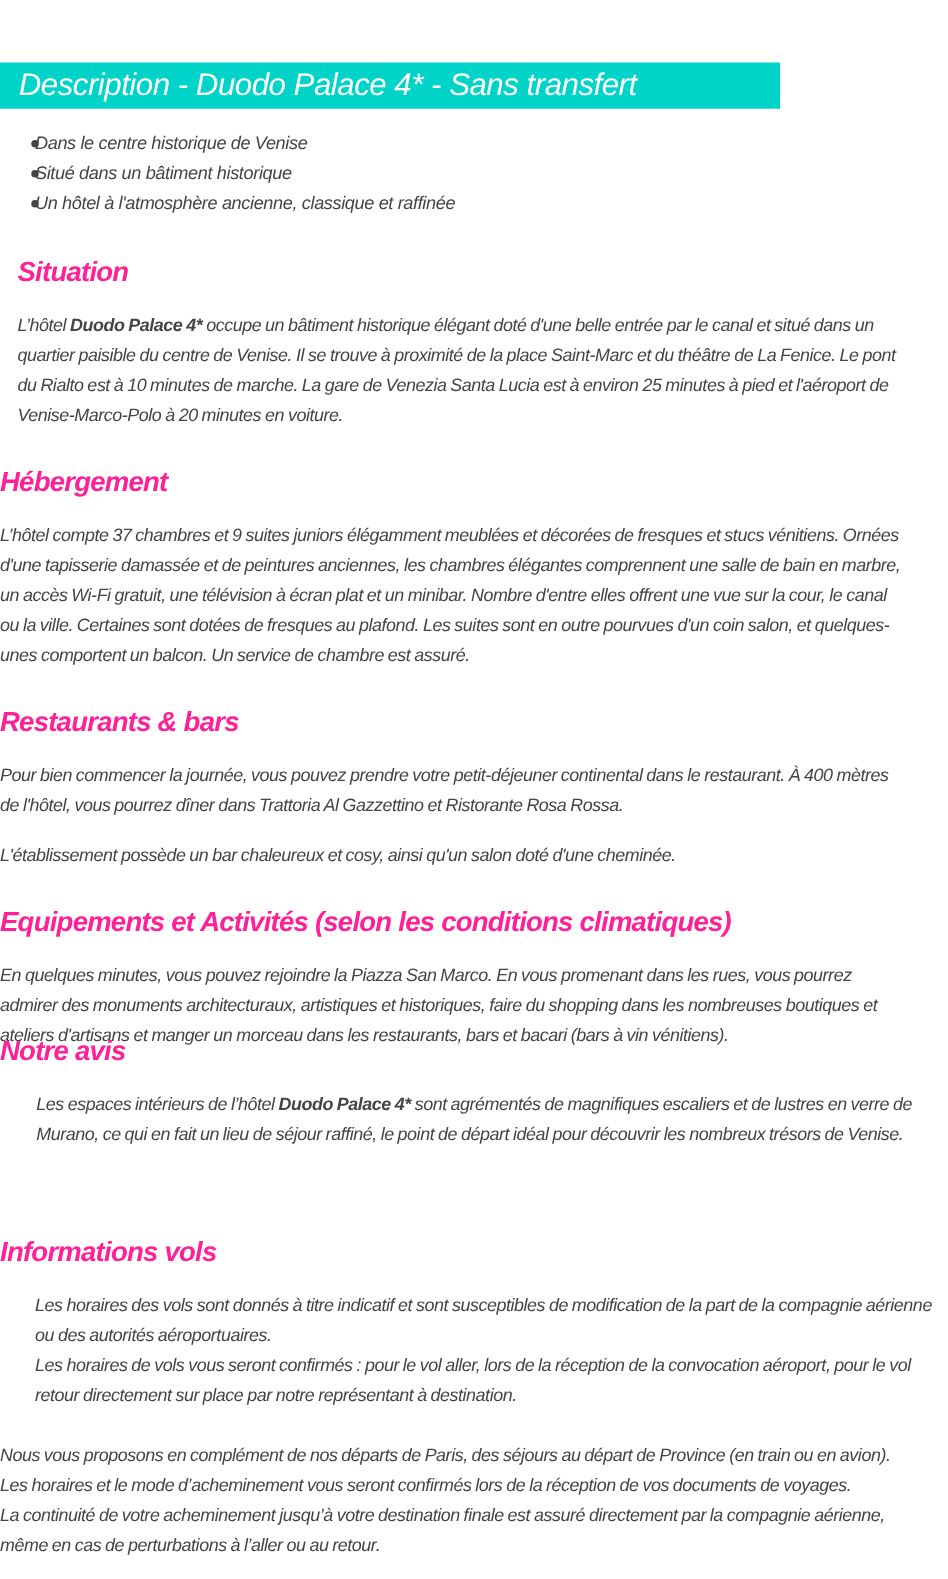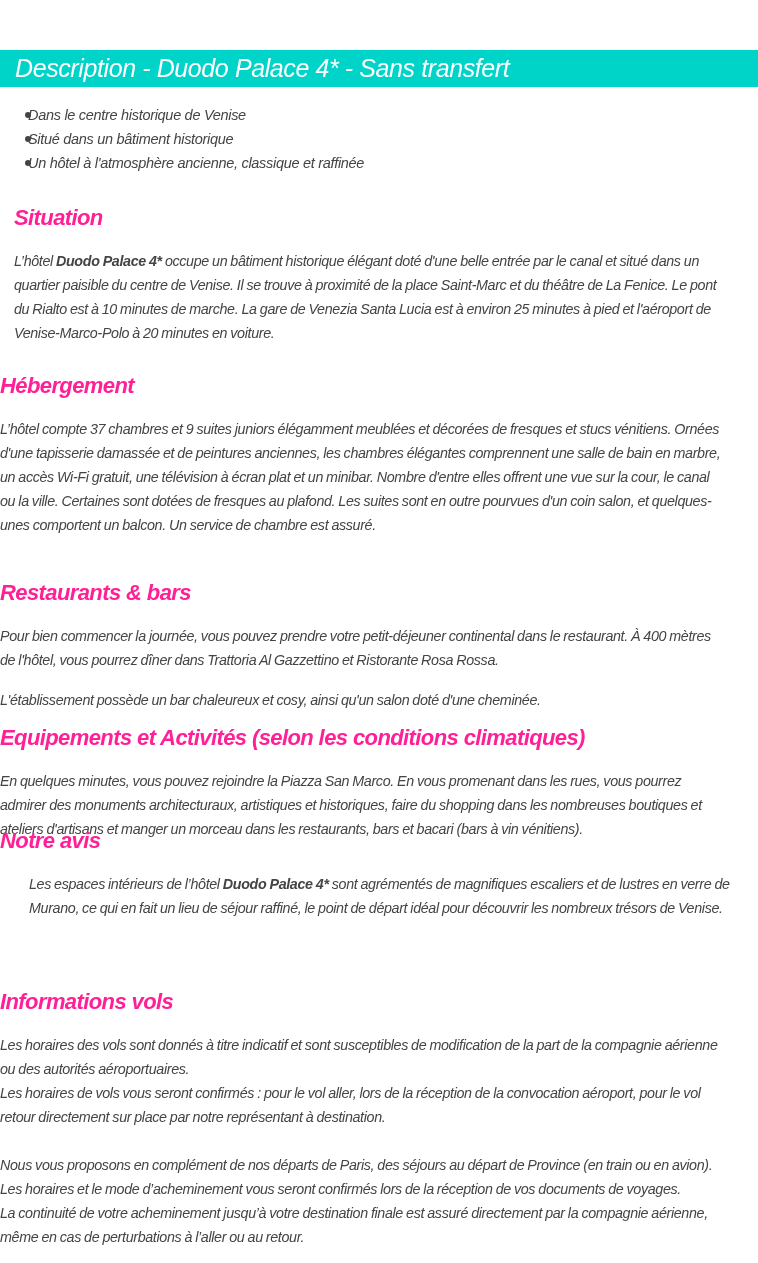--- a/index.html
+++ b/index.html
@@ -8,21 +8,21 @@
       height: 1263px;
       overflow: hidden;
       font-family: "Liberation Sans", "DejaVu Sans", sans-serif;
       color: #444444;
       position: relative;
     }
     .page { position: absolute; left: 0; top: 0; width: 758px; }
     .banner {
       position: absolute;
       left: 0; top: 50px;
-      width: 758px; height: 37px;
+      width: 624px; height: 37px;
       background: #00d4c8;
       box-sizing: border-box;
       padding-left: 15px;
     }
     .banner-title {
       font-style: italic;
       color: #ffffff;
       font-size: 25px;
       line-height: 37px;
       letter-spacing: -0.4px;
@@ -101,21 +101,21 @@
     <h2 class="section-title">Hébergement</h2>
     <p class="para" style="margin-top:16px;">
       <span class="line">L’hôtel compte 37 chambres et 9 suites juniors élégamment meublées et décorées de fresques et stucs vénitiens. Ornées</span>
       <span class="line">d'une tapisserie damassée et de peintures anciennes, les chambres élégantes comprennent une salle de bain en marbre,</span>
       <span class="line">un accès Wi-Fi gratuit, une télévision à écran plat et un minibar. Nombre d'entre elles offrent une vue sur la cour, le canal</span>
       <span class="line">ou la ville. Certaines sont dotées de fresques au plafond. Les suites sont en outre pourvues d'un coin salon, et quelques-</span>
       <span class="line">unes comportent un balcon. Un service de chambre est assuré.</span>
     </p>
   </div>
 
-  <div class="section" style="top:578px;">
+  <div class="section" style="top:563px;">
     <h2 class="section-title">Restaurants &amp; bars</h2>
     <p class="para" style="margin-top:16px;">
       <span class="line">Pour bien commencer la journée, vous pouvez prendre votre petit-déjeuner continental dans le restaurant. À 400 mètres</span>
       <span class="line">de l'hôtel, vous pourrez dîner dans Trattoria Al Gazzettino et Ristorante Rosa Rossa.</span>
     </p>
     <p class="para" style="margin-top:16px;">
       <span class="line">L'établissement possède un bar chaleureux et cosy, ainsi qu'un salon doté d'une cheminée.</span>
     </p>
   </div>
 
@@ -131,21 +131,21 @@
   <div class="section" style="top:826px;">
     <h2 class="section-title">Notre avis</h2>
     <p class="para" style="margin-top:16px;padding-left:29px;">
       <span class="line"><span>Les espaces intérieurs de l’hôtel </span><b>Duodo Palace 4*</b><span> sont agrémentés de magnifiques escaliers et de lustres en verre de</span></span>
       <span class="line">Murano, ce qui en fait un lieu de séjour raffiné, le point de départ idéal pour découvrir les nombreux trésors de Venise.</span>
     </p>
   </div>
 
   <div class="section" style="top:987px;">
     <h2 class="section-title">Informations vols</h2>
-    <p class="para" style="margin-top:16px;">
+    <p class="para" style="margin-top:16px;padding-left:28px;">
       <span class="line">Les horaires des vols sont donnés à titre indicatif et sont susceptibles de modification de la part de la compagnie aérienne</span>
       <span class="line">ou des autorités aéroportuaires.</span>
       <span class="line">Les horaires de vols vous seront confirmés : pour le vol aller, lors de la réception de la convocation aéroport, pour le vol</span>
       <span class="line">retour directement sur place par notre représentant à destination.</span>
     </p>
     <p class="para" style="margin-top:24px;">
       <span class="line">Nous vous proposons en complément de nos départs de Paris, des séjours au départ de Province (en train ou en avion).</span>
       <span class="line">Les horaires et le mode d’acheminement vous seront confirmés lors de la réception de vos documents de voyages.</span>
       <span class="line">La continuité de votre acheminement jusqu’à votre destination finale est assuré directement par la compagnie aérienne,</span>
       <span class="line">même en cas de perturbations à l’aller ou au retour.</span>

